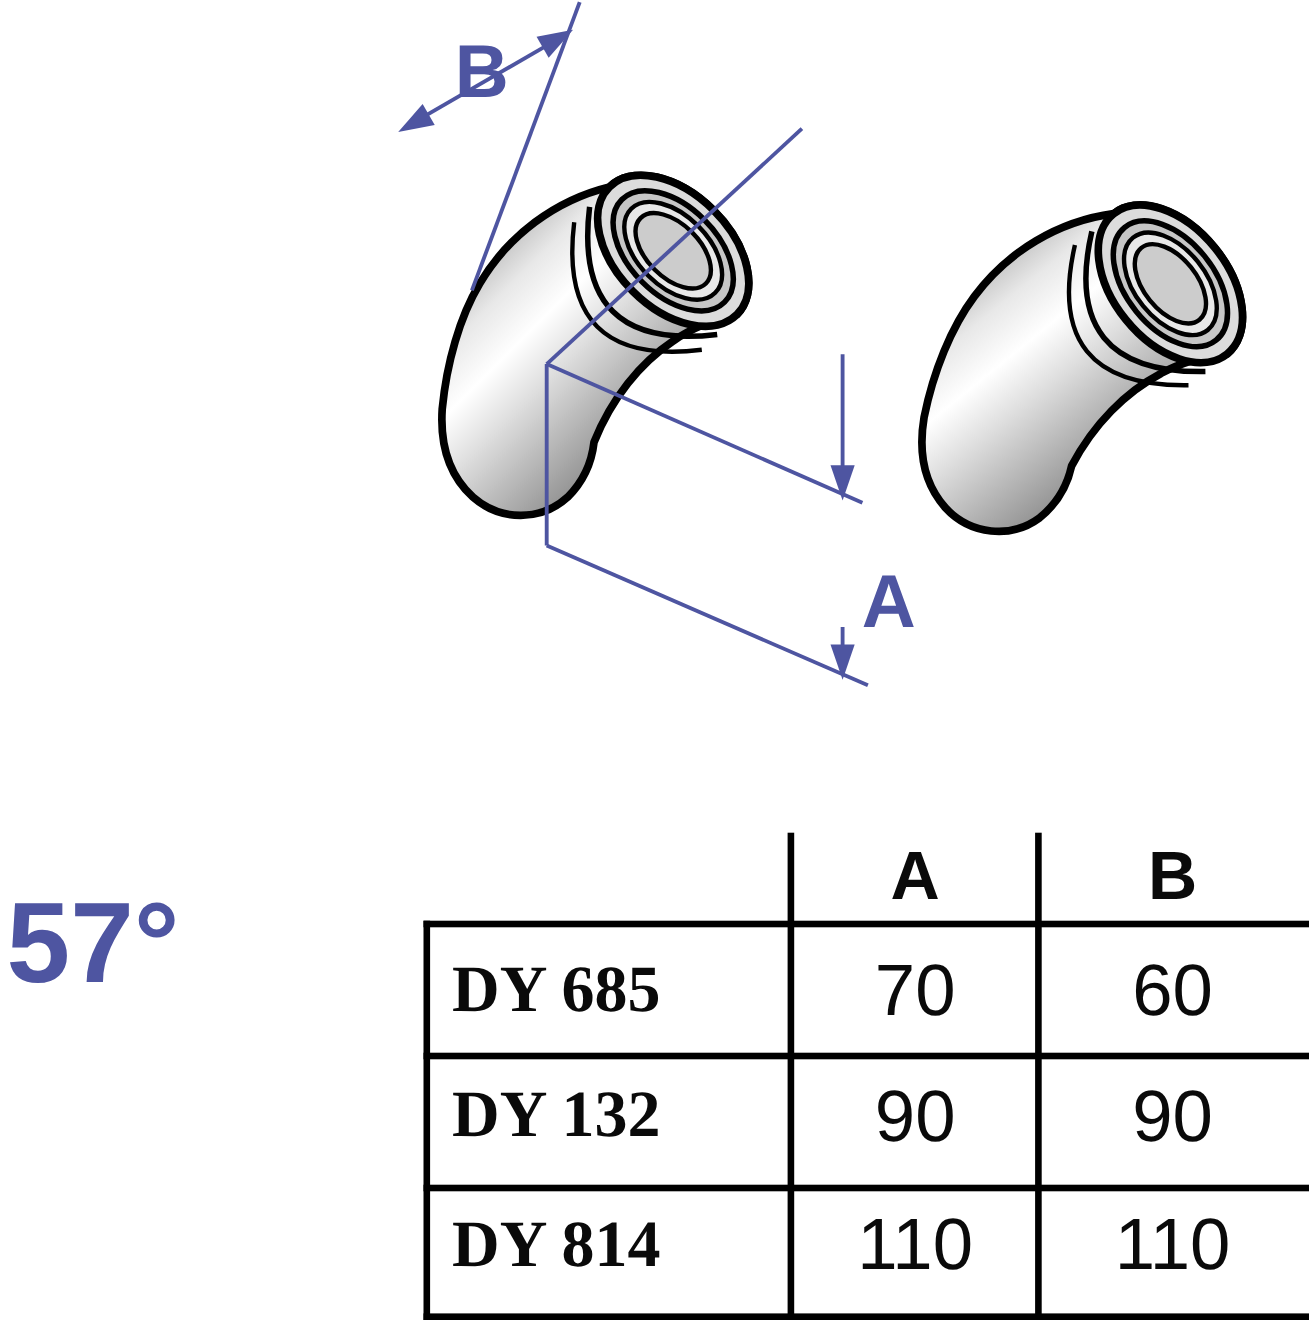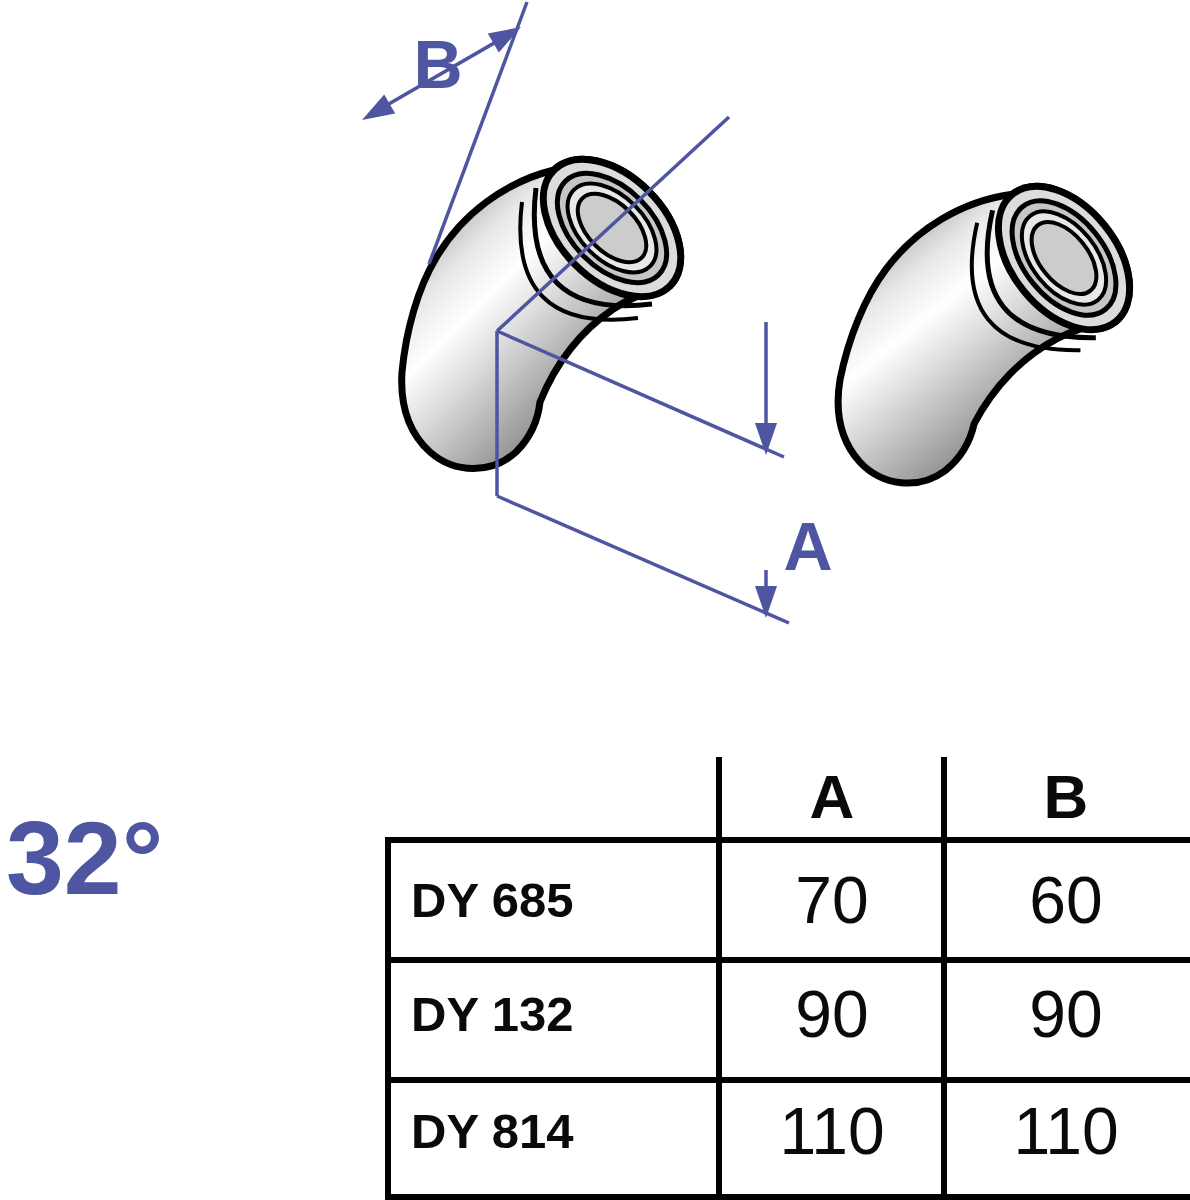--- a/index.html
+++ b/index.html
@@ -21,21 +21,21 @@
   .rim1{fill:#c6c6c6;stroke:#000;stroke-width:5;}
   .rim2{fill:#e8e8e8;stroke:#000;stroke-width:4;}
   .hole{fill:#cccccc;stroke:#000;stroke-width:4;}
 
   
   .angle-label{position:absolute;left:6px;top:806px;font-size:104px;font-weight:bold;
                color:var(--accent);line-height:1;}
 
   
   .cell{position:absolute;display:flex;align-items:center;color:#0a0a0a;}
-  .code{font-weight:700;font-size:49px;padding-left:16px;}
+  .code{font-weight:700;font-size:60px;padding-left:16px;font-family:Liberation Serif, serif;}
   .num{justify-content:center;font-weight:400;font-size:66px;}
   .hdr{justify-content:center;font-weight:700;font-size:62px;}
   .vline,.hline{position:absolute;background:#000;}
   .v1{left:716px;top:757px;width:6px;height:443px;}
   .v2{left:941px;top:757px;width:6px;height:443px;}
   .h1{left:385px;top:837px;width:805px;height:6px;}
   .h2{left:385px;top:957px;width:805px;height:6px;}
   .h3{left:385px;top:1077px;width:805px;height:6px;}
   .h4{left:385px;top:1194px;width:805px;height:6px;}
   .lb{left:385px;top:837px;width:6px;height:363px;}
@@ -101,21 +101,21 @@
       <line class="dim-line" x1="766" y1="322" x2="766" y2="443"></line>
       <polygon class="dim-fill" points="0,0 -32,-11 -32,11" transform="translate(766,455) rotate(90)"></polygon>
       <line class="dim-line" x1="766" y1="570" x2="766" y2="606"></line>
       <polygon class="dim-fill" points="0,0 -32,-11 -32,11" transform="translate(766,618) rotate(90)"></polygon>
     </g>
 
     <text class="dim-text" x="438" y="88" text-anchor="middle">B</text>
     <text class="dim-text" x="808" y="570" text-anchor="middle">A</text>
   </svg>
 
-  <div class="angle-label">32°</div>
+  <div class="angle-label">57°</div>
 
   <div>
 
     <div class="vline v1"></div>
     <div class="vline v2"></div>
     <div class="hline h1"></div>
     <div class="hline h2"></div>
     <div class="hline h3"></div>
     <div class="hline h4"></div>
     <div class="vline lb"></div>

